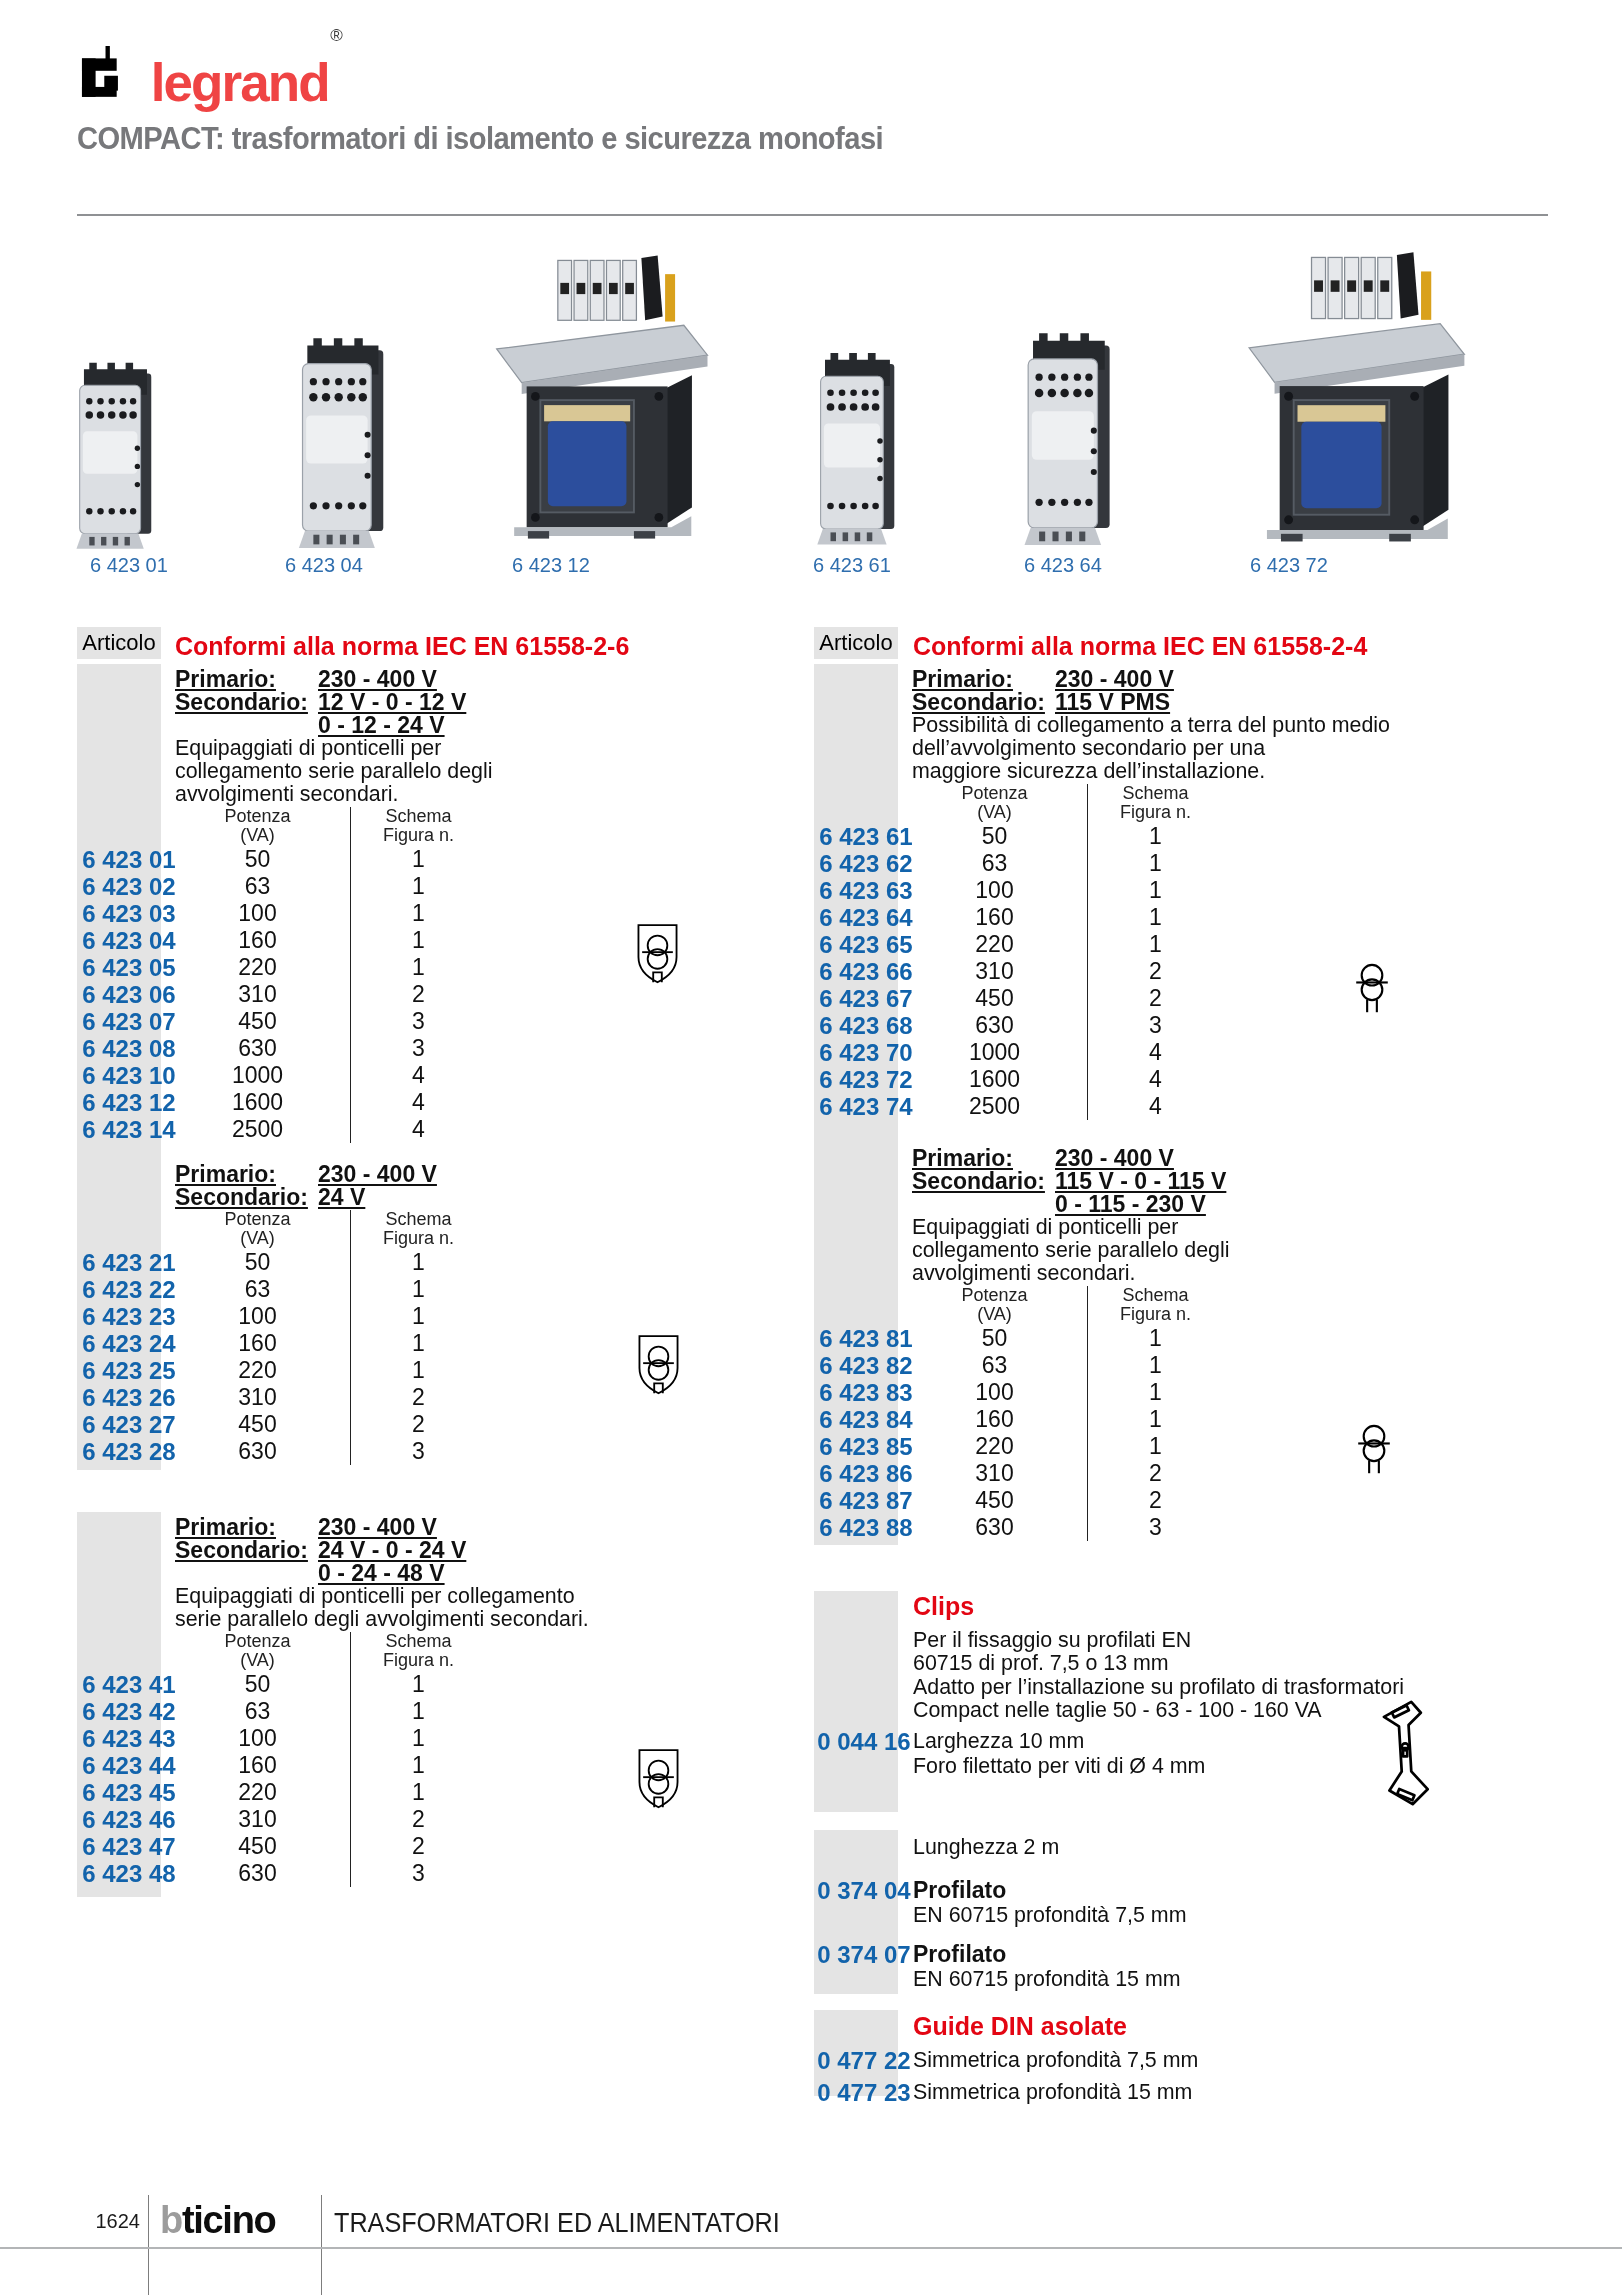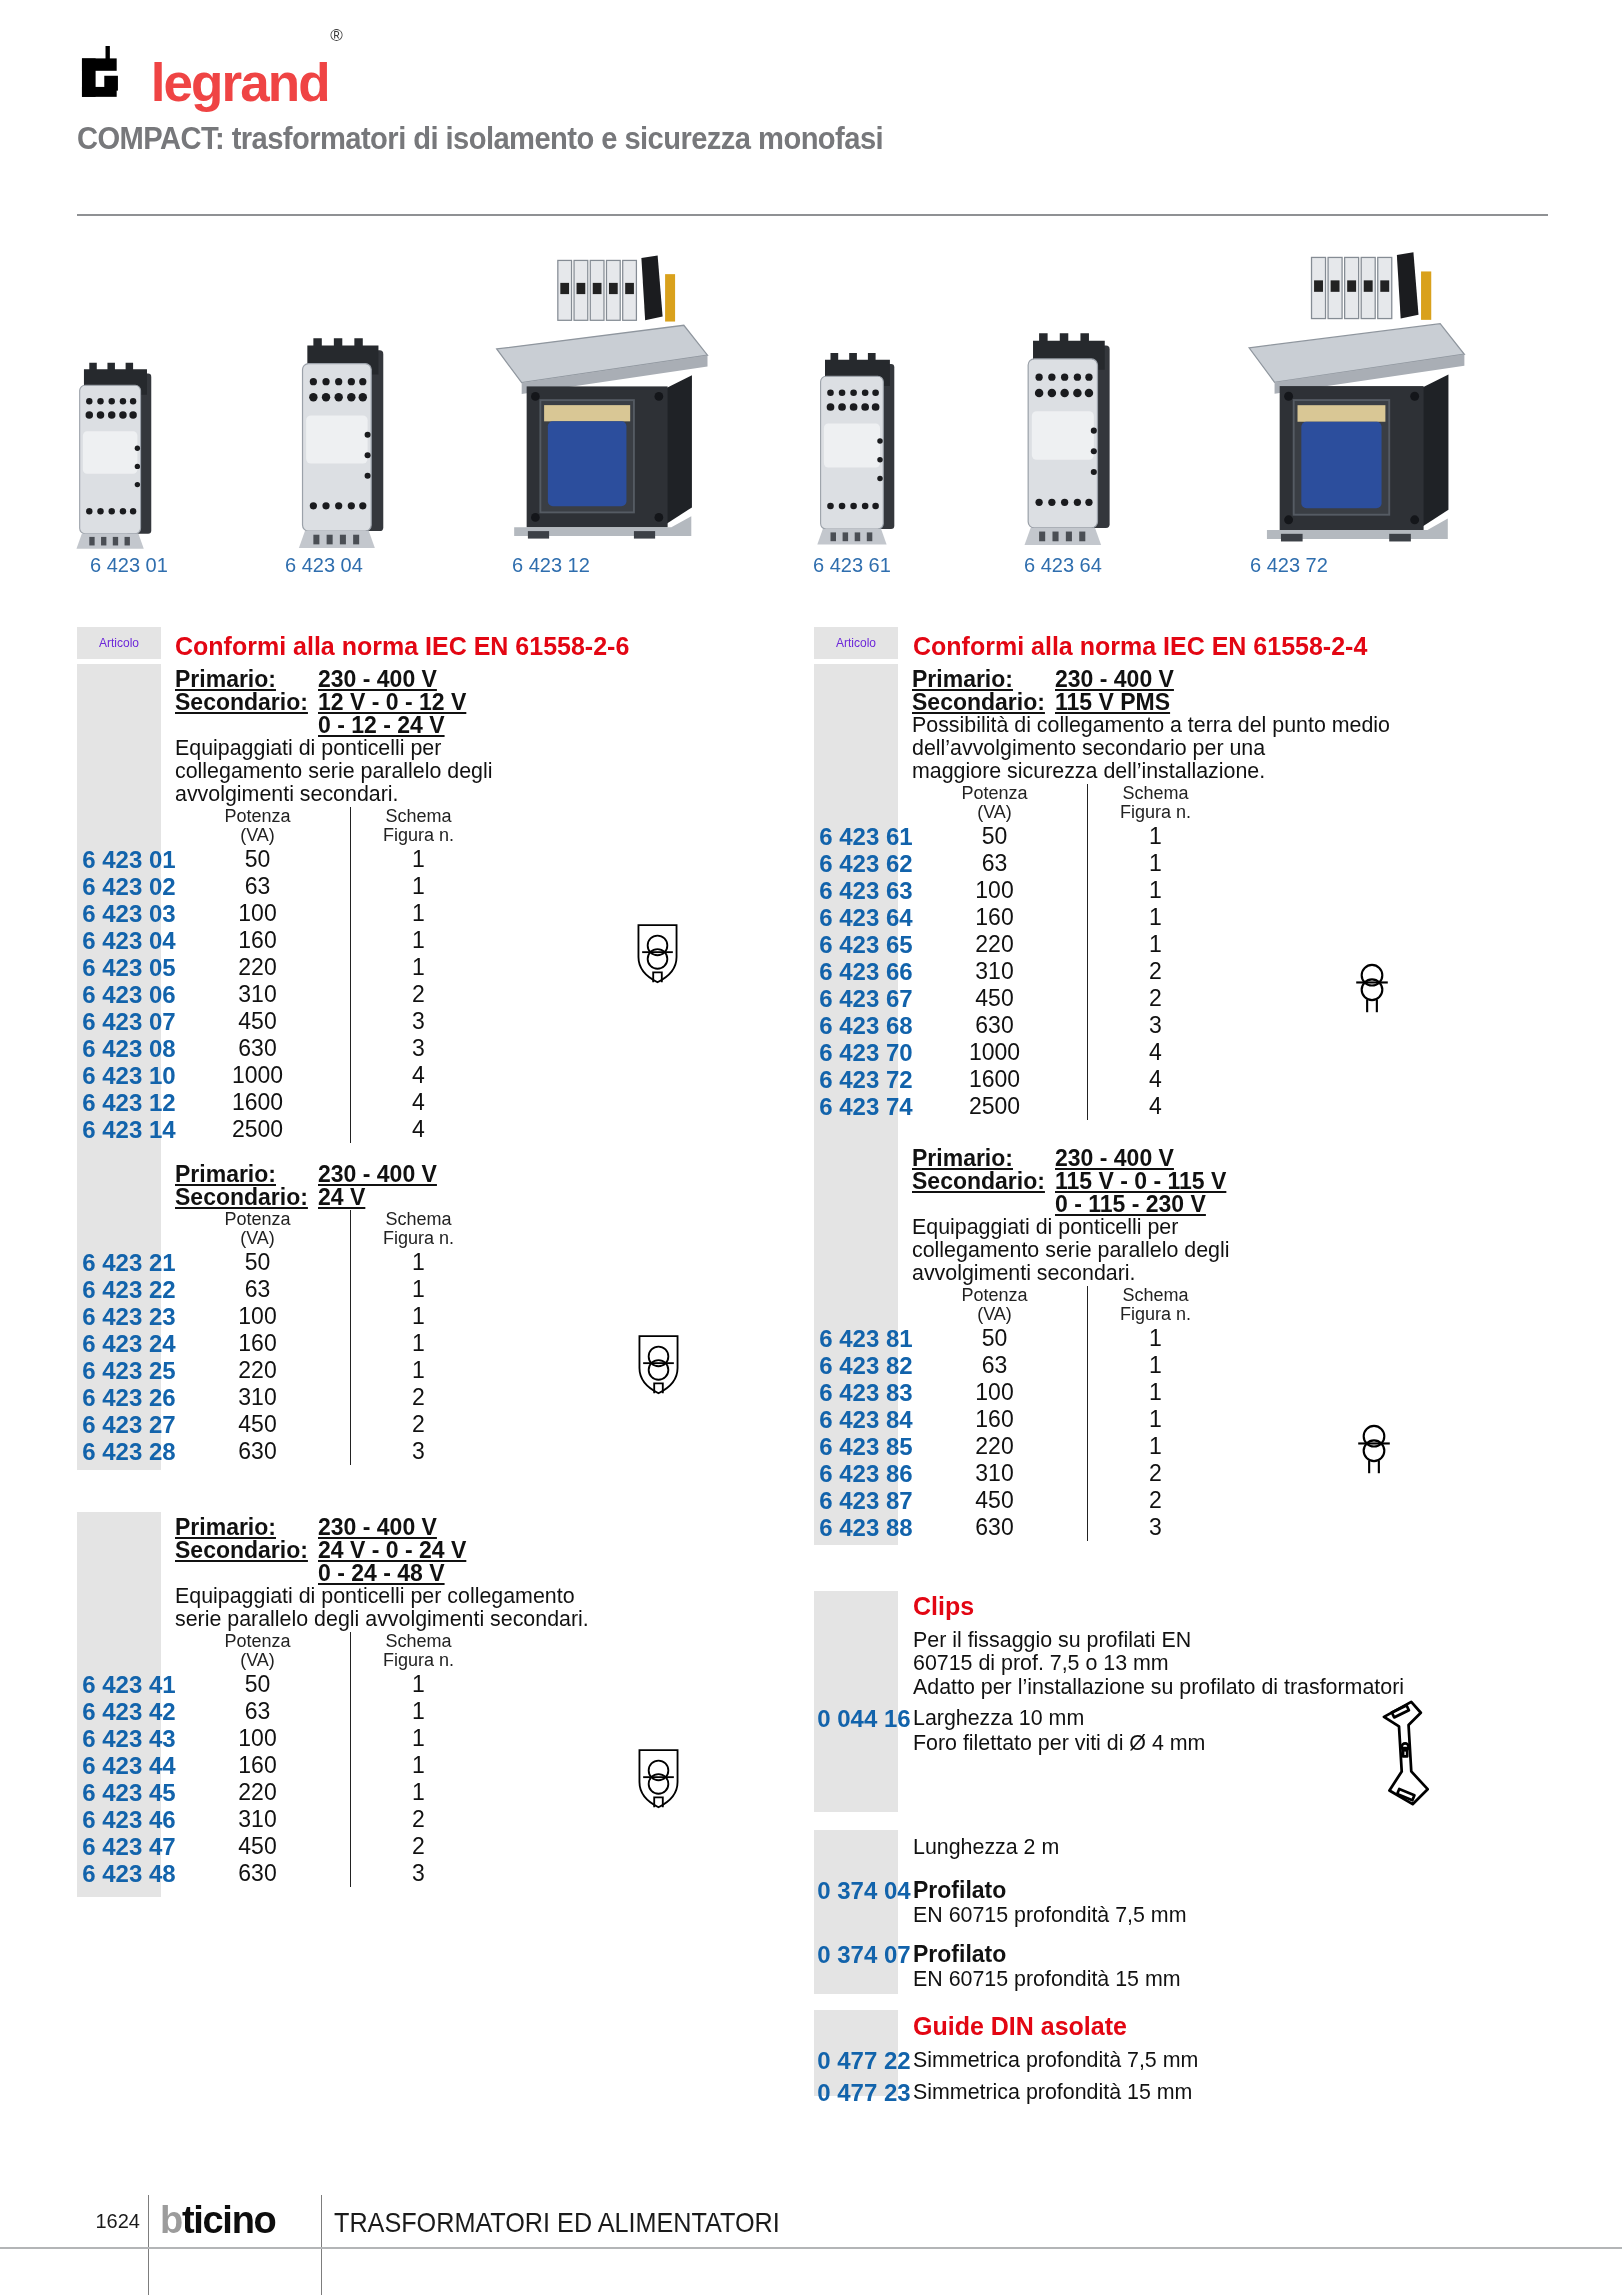--- a/index.html
+++ b/index.html
@@ -16,21 +16,21 @@
   .title-rule{position:absolute;left:77px;top:214px;width:1471px;height:1.9px;background:#8f9194;}
 
   
   .photo{position:absolute;}
   .photo svg{width:100%;height:100%;display:block;}
   .photo-label{position:absolute;top:554px;font-size:20px;color:#2f6eae;white-space:nowrap;}
 
   
   .band{position:absolute;width:84px;background:#e4e4e4;}
   .articolo-box{position:absolute;width:84px;height:32px;background:#e4e4e4;display:flex;
-                align-items:center;justify-content:center;font-size:12px;color:#6d28d9;}
+                align-items:center;justify-content:center;font-size:22px;color:#000000;}
   .red-heading{position:absolute;color:#e30613;font-size:25px;font-weight:bold;white-space:nowrap;}
 
   
   .block{position:absolute;width:468px;}
   .ps{margin-left:98px;text-decoration:underline;}
   .ps-row{display:grid;grid-template-columns:143px auto;height:23px;line-height:23px;
           font-weight:bold;font-size:23px;white-space:nowrap;}
   .desc{margin-left:98px;}
   .desc-line{font-size:21.4px;line-height:23px;height:23px;white-space:nowrap;}
   .thead{margin-top:1.3px;display:grid;grid-template-columns:88px 185px 136px;height:39px;
@@ -824,20 +824,21 @@
 
   <div class="acc" style="left:814px;top:1592px;">
     <div class="acc-head">Clips</div>
     <div class="acc-desc">
   <div class="acc-desc-line">Per il fissaggio su profilati EN</div>
 
   <div class="acc-desc-line">60715 di prof. 7,5 o 13 mm</div>
 
   <div class="acc-desc-line">Adatto per l’installazione su profilato di trasformatori</div>
 
+  <div class="acc-desc-line">Compact nelle taglie 50 - 63 - 100 - 160  VA</div>
 </div>
     <div class="acc-row">
       <div class="acc-code">0 044 16</div>
       <div>
         <div class="acc-text">Larghezza 10 mm</div>
         <div class="acc-text">Foro filettato per viti di Ø 4 mm</div>
       </div>
     </div>
   </div>
   <div class="clip-icon">

